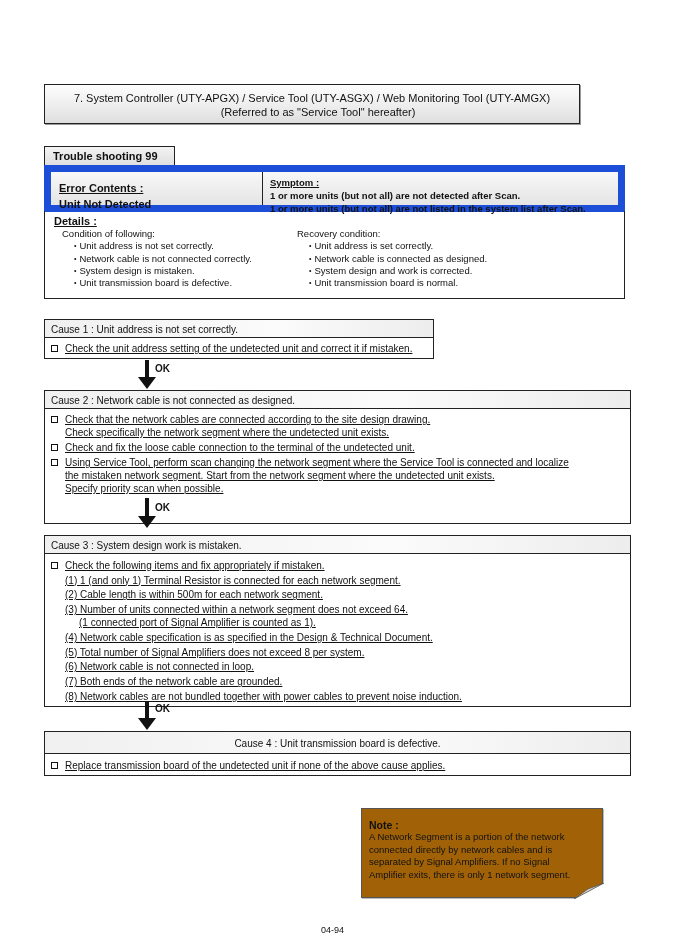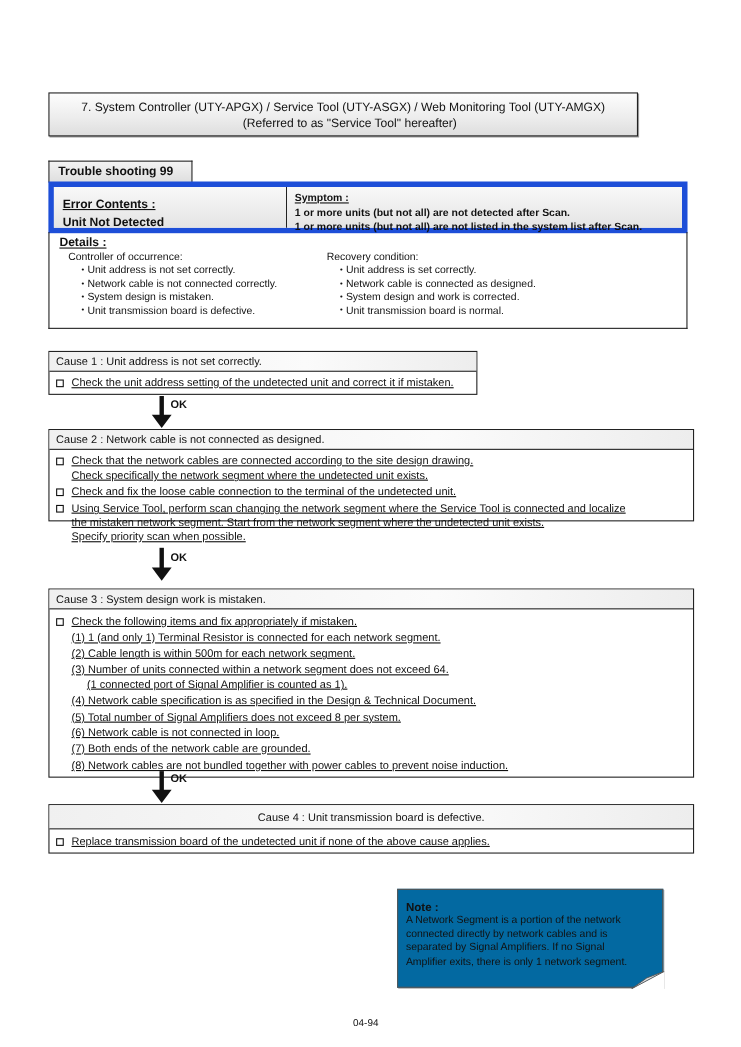--- a/index.html
+++ b/index.html
@@ -8,21 +8,21 @@
     .abs { position: absolute; }
 
     
     #section-header { left: 44px; top: 84px; width: 536px; height: 40px; border: 1px solid #222; padding: 6px 9px; font-size: 11px; line-height: 14px; background: linear-gradient(180deg, #fdfdfd 0%, #ececec 60%, #dedede 100%); box-shadow: 1px 1px 0 #999; text-align: center; }
     #section-header .sub { padding-left: 12px; }
 
     
     #ts-tab { left: 44px; top: 146px; width: 131px; height: 20px; border: 1px solid #222; border-bottom: none; padding: 3px 8px; font-size: 11px; font-weight: bold; background: linear-gradient(180deg, #f3f3f3, #dedede); }
 
     
-    #error-header { left: 44px; top: 165px; width: 581px; height: 47px; border: 5px solid #1d4ed8; display: flex; }
+    #error-header { left: 44px; top: 165px; width: 581px; height: 47px; border: 7px solid #1d4ed8; display: flex; }
     #error-contents { width: 212px; border-right: 1px solid #222; padding: 8px 8px; font-size: 11px; font-weight: bold; line-height: 16px; background: linear-gradient(180deg, #f8f8f8, #e4e4e4); }
     #error-contents .lbl { text-decoration: underline; }
     #symptom { flex: 1; padding: 4px 7px; font-size: 9.5px; font-weight: bold; line-height: 13px; background: linear-gradient(180deg, #f8f8f8, #e4e4e4); }
     #symptom .lbl { text-decoration: underline; }
 
     
     #details { left: 44px; top: 211px; width: 581px; height: 88px; border: 1px solid #222; border-top: none; padding: 4px 9px; font-size: 9.5px; line-height: 12.2px; }
     #details .lbl { font-weight: bold; font-size: 11px; text-decoration: underline; margin-bottom: 1px; }
     .det-cols { display: flex; }
     .det-col-left { width: 233px; padding-left: 8px; }
@@ -34,32 +34,32 @@
     .cause { border: 1px solid #222; font-size: 10px; line-height: 13px; background: #fff; }
     .cause-head { padding: 3px 6px; border-bottom: 1px solid #222; background: linear-gradient(90deg, #f0f0f0 0%, #fbfbfb 60%, #ededed 100%); height: 18px; }
     .cause-body { padding: 4px 6px 3px 6px; text-decoration: underline; }
     .item { display: flex; margin-bottom: 2px; }
     .chk { width: 7px; height: 7px; border: 1.5px solid #111; margin-top: 3px; margin-right: 7px; flex-shrink: 0; }
     .item-text { flex: 1; }
     .sub-item { padding-left: 14px; margin-bottom: 1.8px; }
     .sub-cont { padding-left: 28px; margin-bottom: 1.8px; }
 
     #cause1 { left: 44px; top: 319px; width: 390px; height: 40px; }
-    #cause2 { left: 44px; top: 390px; width: 587px; height: 84px; }
+    #cause2 { left: 44px; top: 390px; width: 587px; height: 134px; }
     #cause3 { left: 44px; top: 535px; width: 587px; height: 172px; }
     #cause4 { left: 44px; top: 731px; width: 587px; height: 45px; }
 
     
     .arrow { width: 20px; }
     .arrow .shaft { position: absolute; left: 8px; top: 0; width: 4px; background: #111; }
     .arrow .head { position: absolute; left: 1px; width: 0; height: 0; border-left: 9px solid transparent; border-right: 9px solid transparent; border-top: 12px solid #111; }
     .ok { font-size: 10px; font-weight: bold; }
 
     
-    #note { left: 361px; top: 808px; width: 242px; height: 90px; border: 1px solid #555; background: #0369a1; padding: 10px 7px; font-size: 9.5px; line-height: 12.4px; box-shadow: 1px 1px 0 #bbb; }
+    #note { left: 361px; top: 808px; width: 242px; height: 90px; border: 1px solid #555; background: #a16207; padding: 10px 7px; font-size: 9.5px; line-height: 12.4px; box-shadow: 1px 1px 0 #bbb; }
     #note .lbl { font-weight: bold; font-size: 10.5px; }
     #note-curl { left: 574px; top: 883px; width: 30px; height: 16px; }
 
     #page-number { left: 321px; top: 925px; font-size: 9px; }
   </style>
 </head>
 <body>
 
 <div id="section-header" class="abs">
   <div>7. System Controller (UTY-APGX) / Service Tool (UTY-ASGX) / Web Monitoring Tool (UTY-AMGX)</div>
@@ -77,21 +77,21 @@
     <div class="lbl">Symptom :</div>
     <div>1 or more units (but not all) are not detected after Scan.</div>
     <div>1 or more units (but not all) are not listed in the system list after Scan.</div>
   </div>
 </div>
 
 <div id="details" class="abs">
   <div class="lbl">Details :</div>
   <div class="det-cols">
     <div class="det-col det-col-left">
-      <div>Controller of occurrence:</div>
+      <div>Condition of following:</div>
       <ul>
         <li>Unit address is not set correctly.</li>
         <li>Network cable is not connected correctly.</li>
         <li>System design is mistaken.</li>
         <li>Unit transmission board is defective.</li>
       </ul>
     </div>
     <div class="det-col det-col-right">
       <div>Recovery condition:</div>
       <ul>

